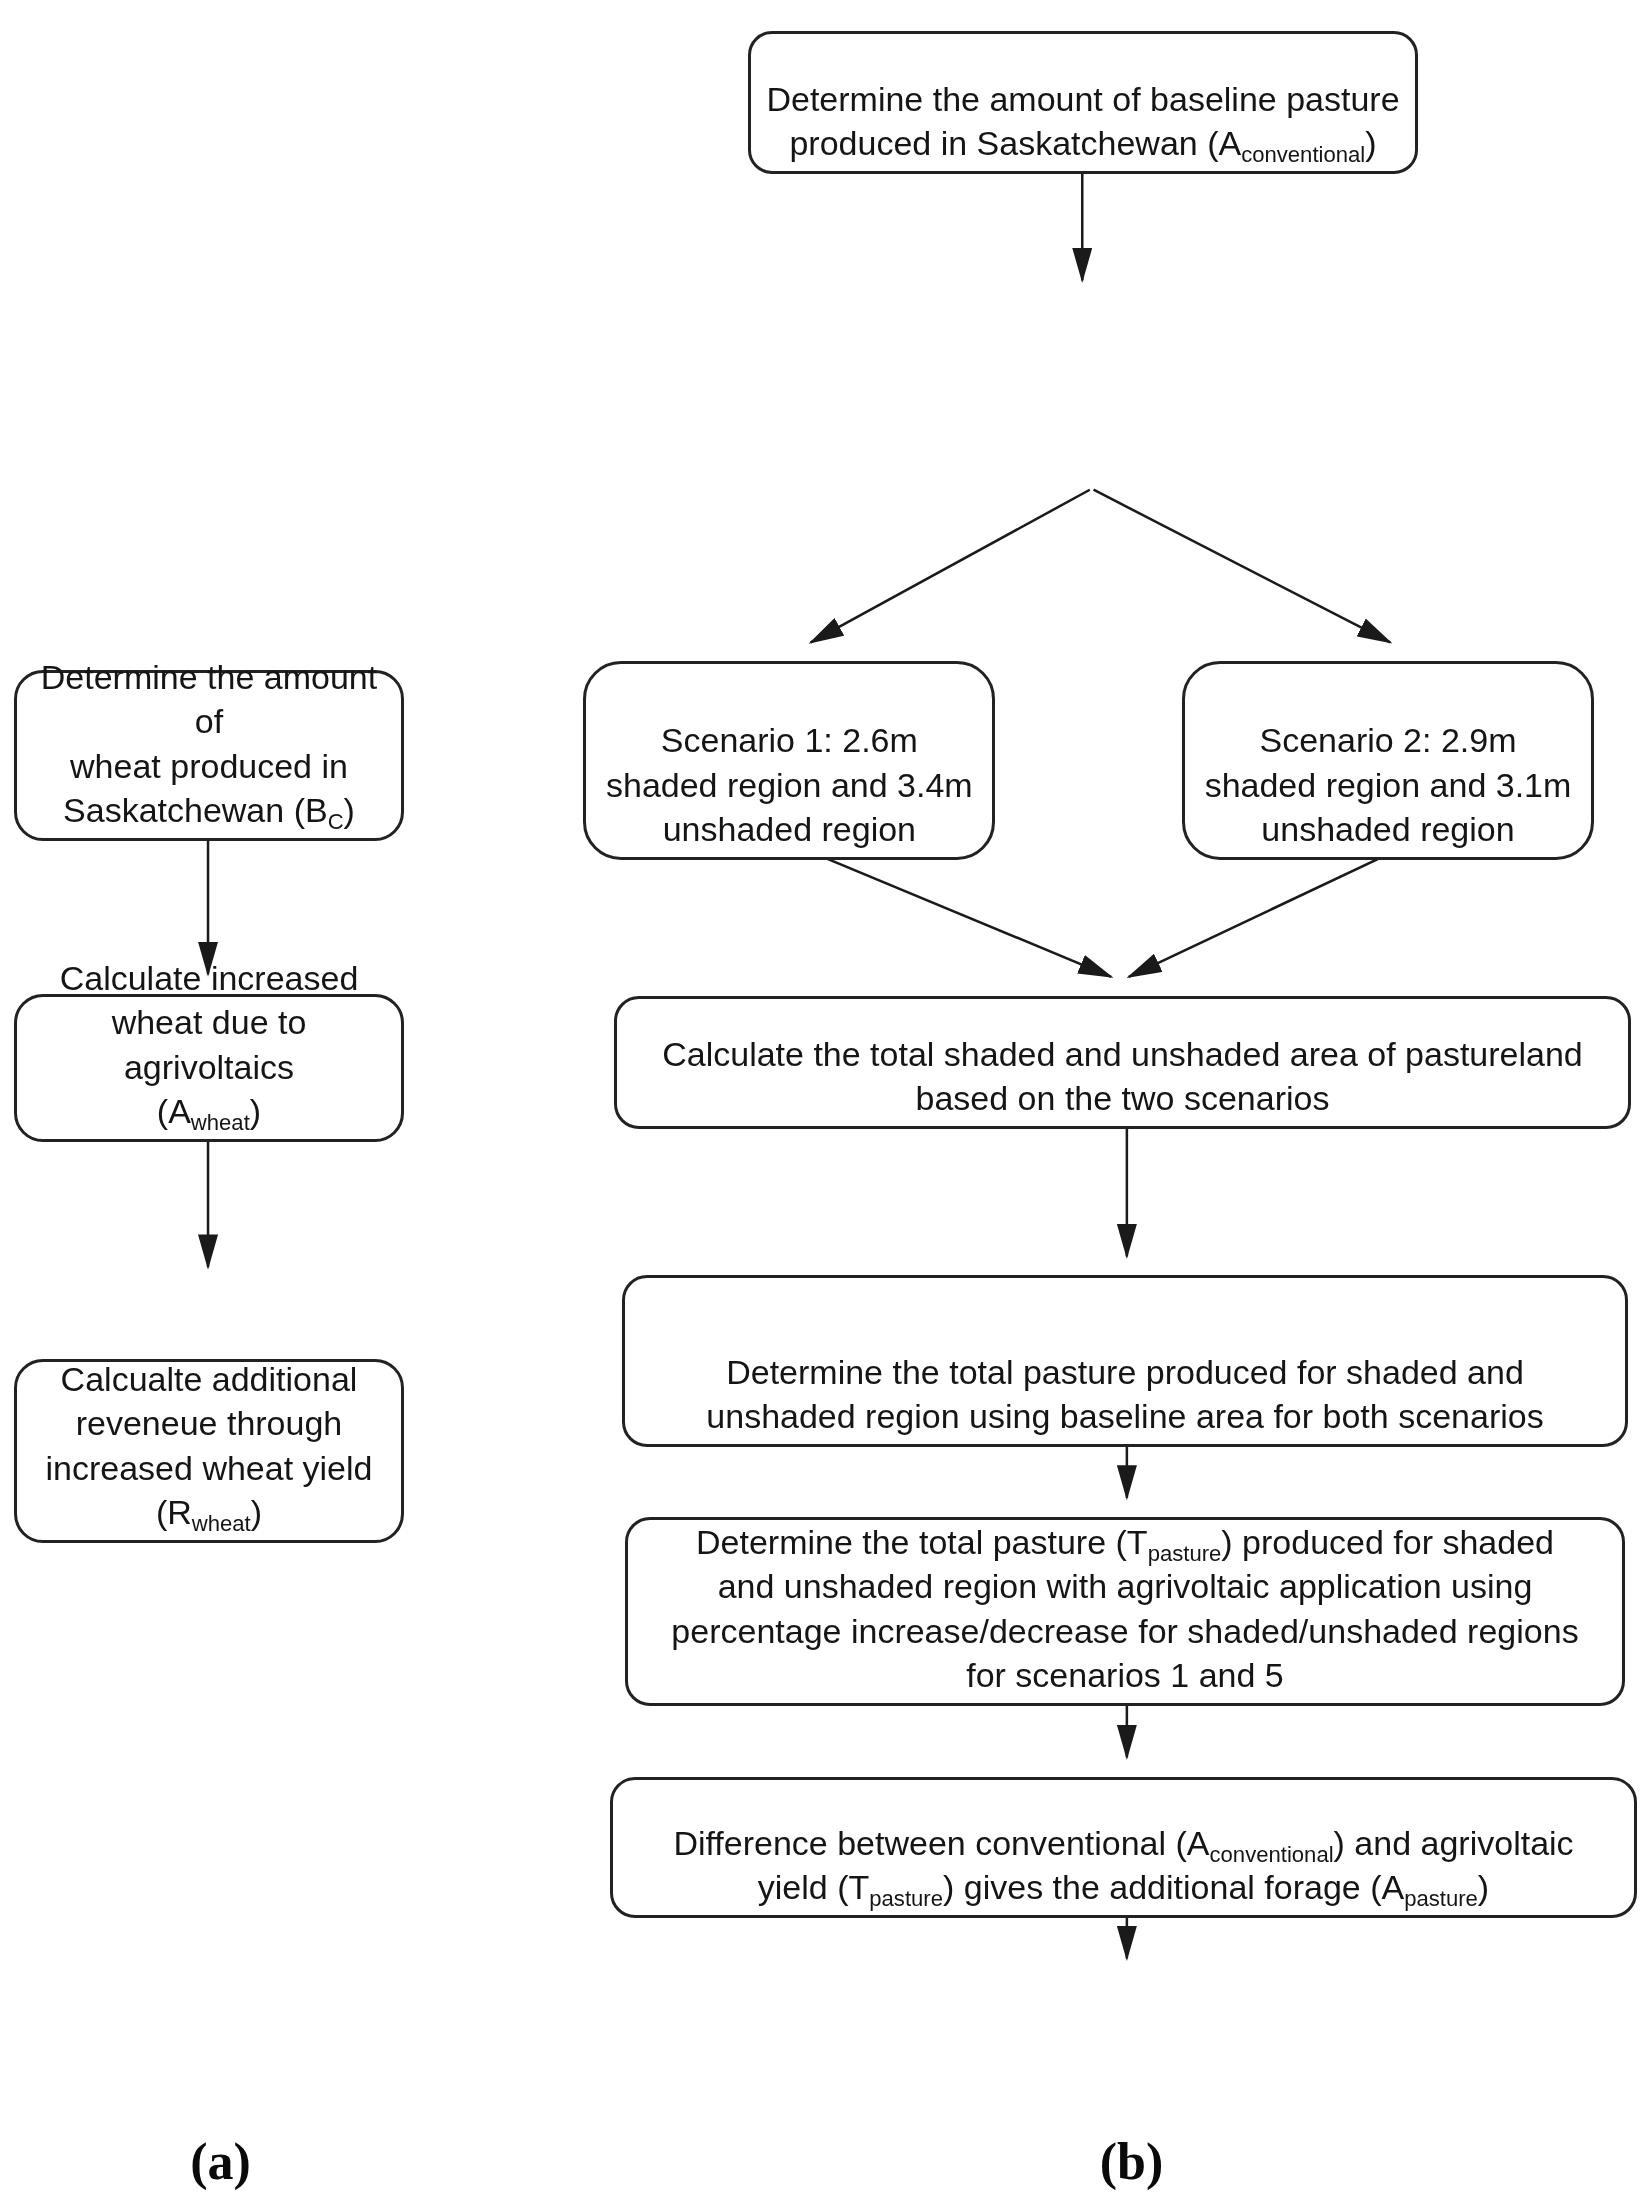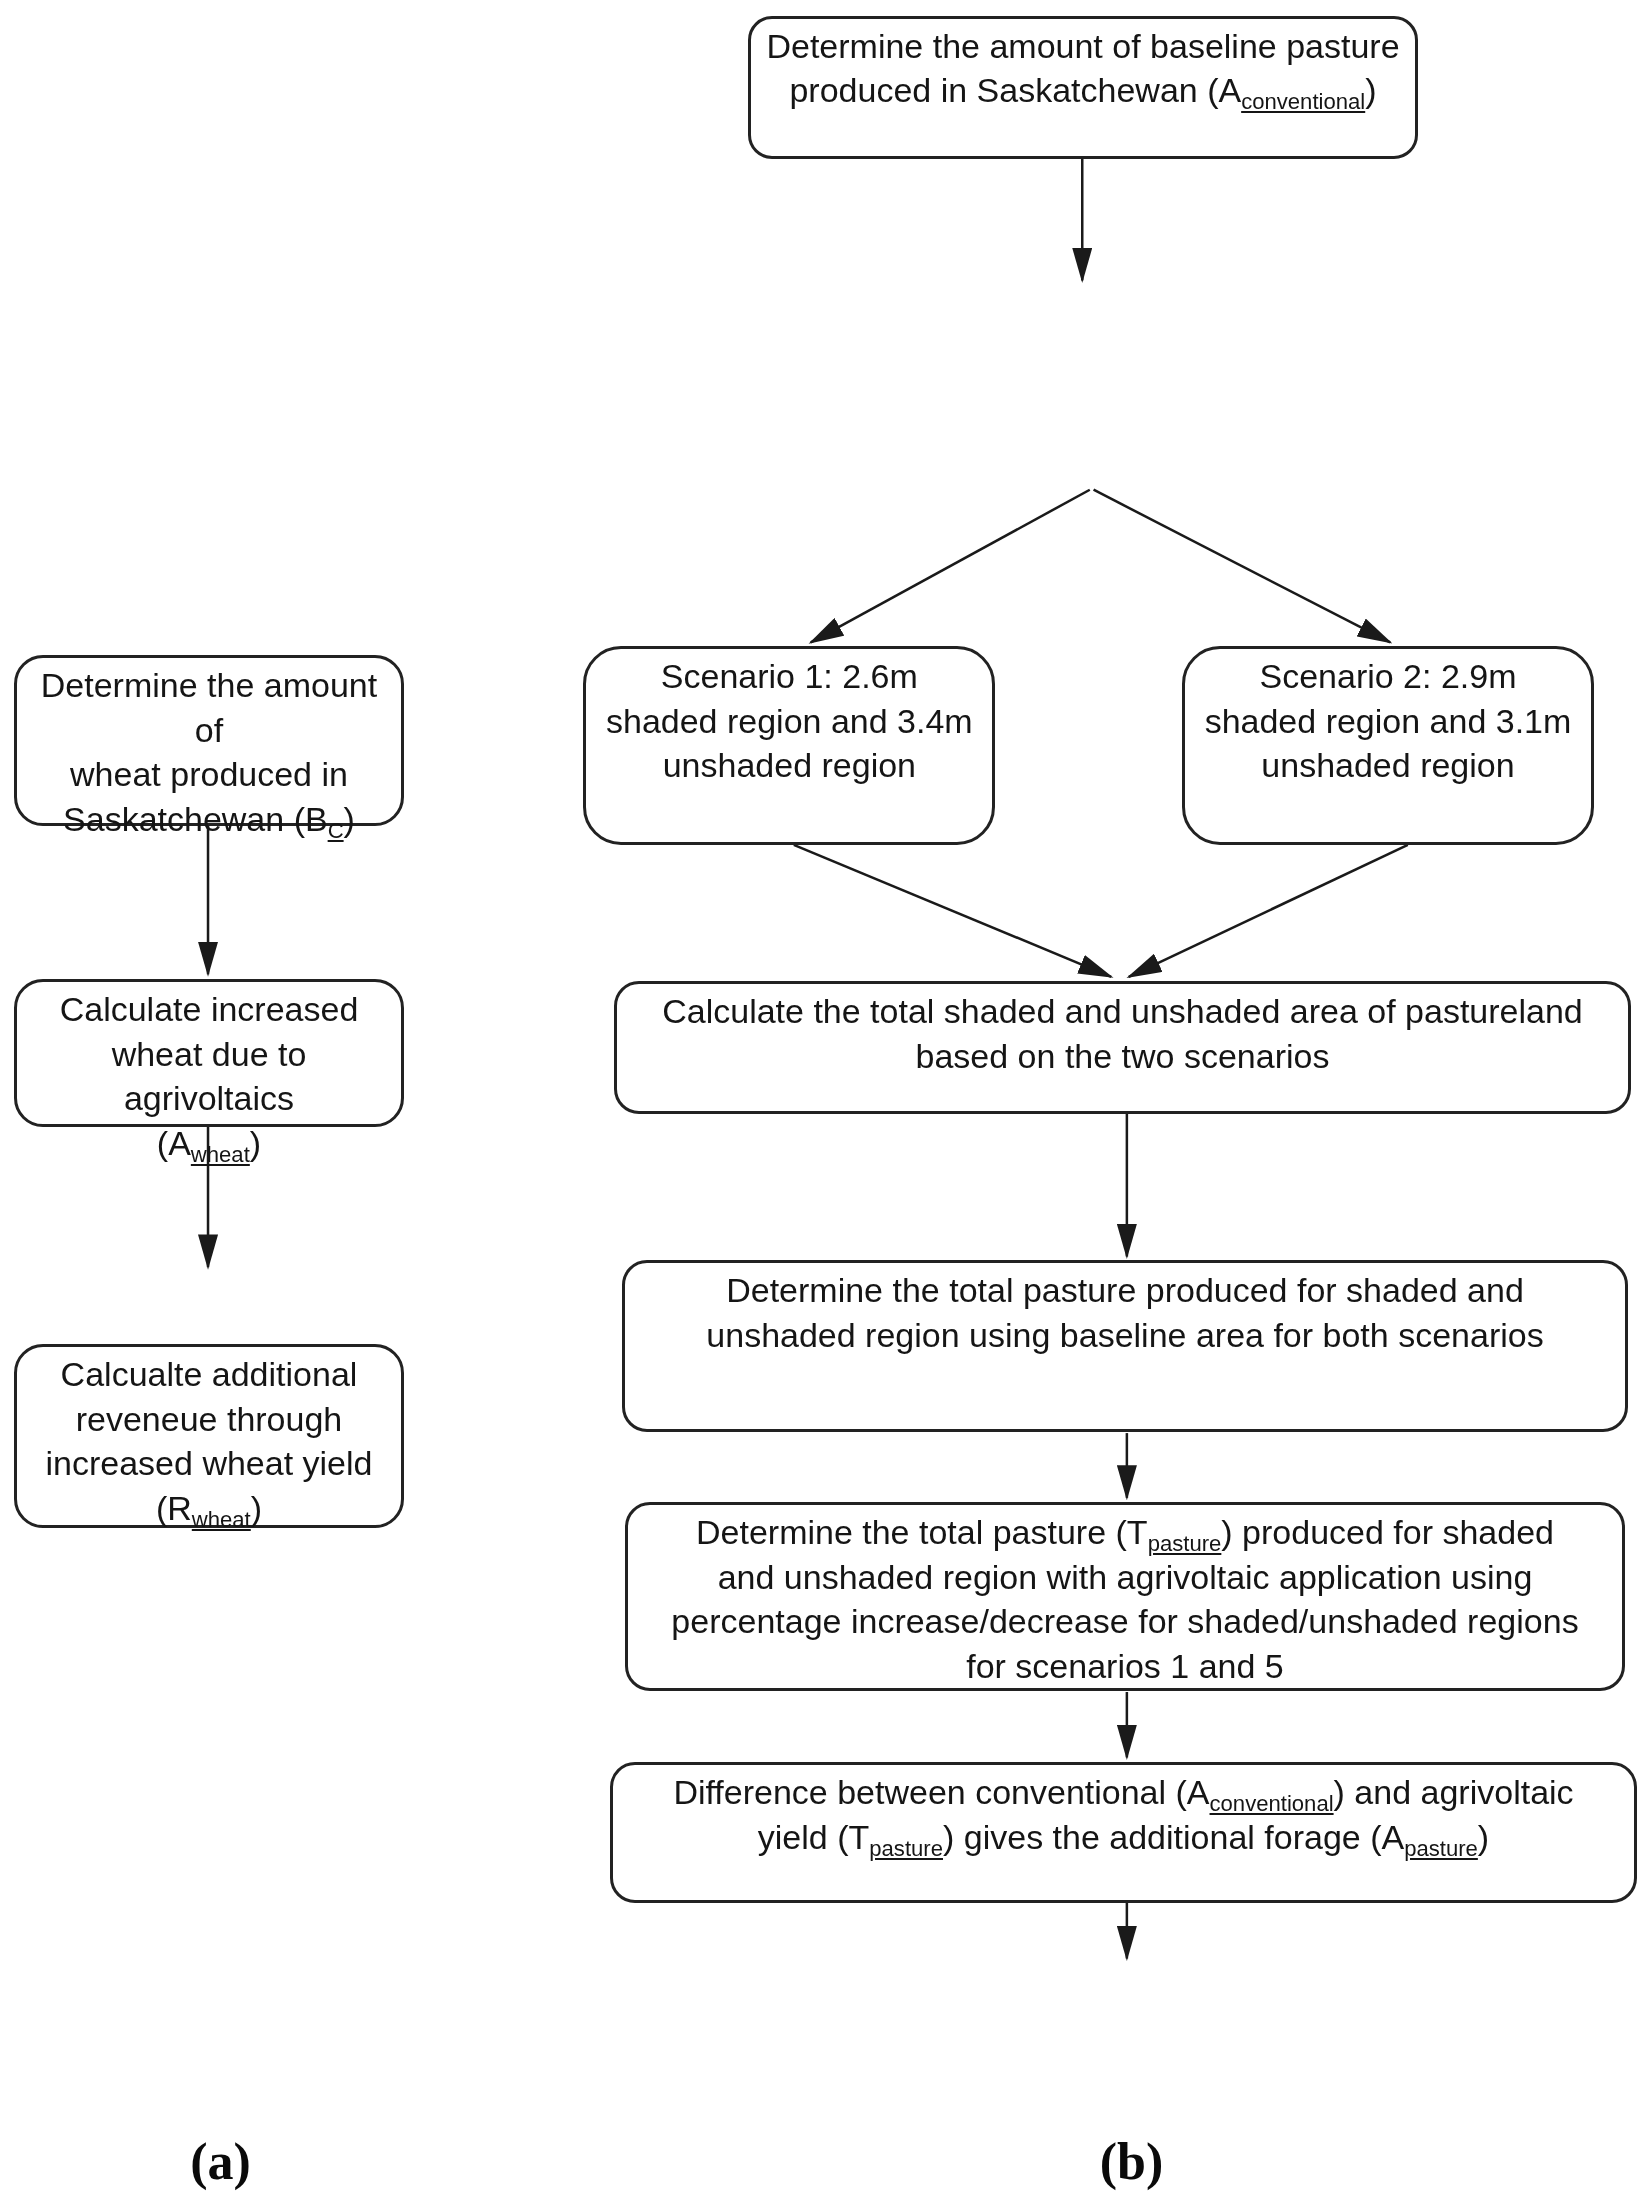--- a/index.html
+++ b/index.html
@@ -23,38 +23,38 @@
     height: 2205px;
     z-index: 0;
   }
   .node {
     position: absolute;
     box-sizing: border-box;
     background: #ffffff;
     border: 3.1px solid #222222;
     border-radius: 29px;
     display: flex;
-    align-items: flex-start;
+    align-items: flex-end;
     justify-content: center;
     z-index: 1;
     padding: 5px 11.3px;
+    margin-top: 15px;
   }
   .node-text {
     width: 100%;
     text-align: center;
     font-size: 34px;
     line-height: 1.31;
     white-space: pre-line;
     color: #151515;
   }
   .node-text .sub {
     font-size: 65%;
     vertical-align: -0.32em;
     line-height: 0;
-    text-decoration: underline;
   }
   .fig-label {
     position: absolute;
     z-index: 1;
     width: 189px;
     text-align: center;
     font-family: "Liberation Serif", "DejaVu Serif", serif;
     font-weight: bold;
     font-size: 52px;
     color: #0a0a0a;

